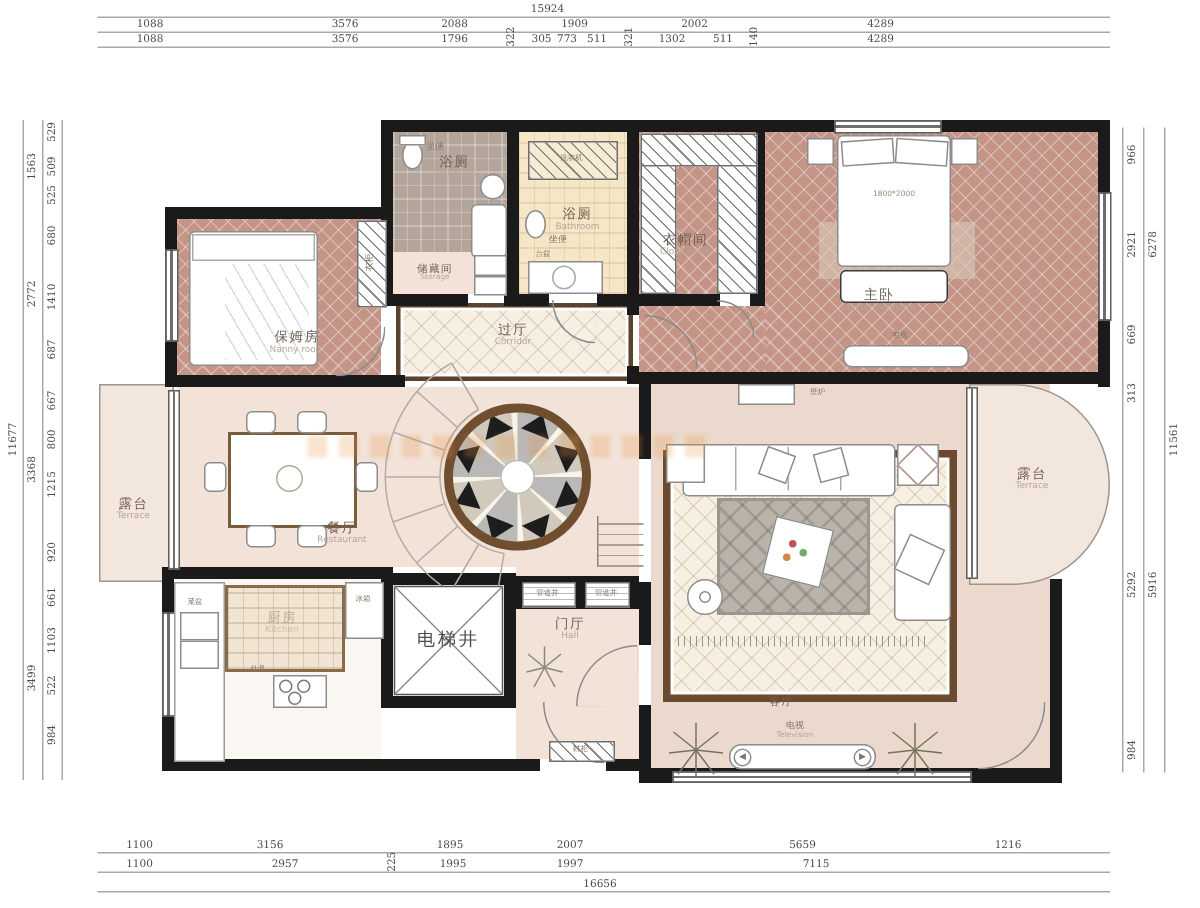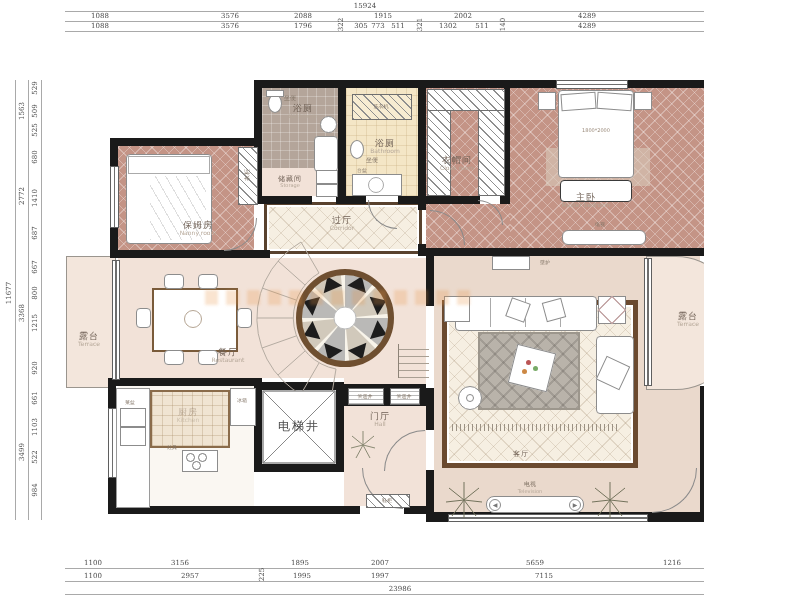--- a/index.html
+++ b/index.html
@@ -1,16 +1,16 @@
 <!DOCTYPE html>
 <html><head>
 <meta charset="utf-8">
 <style>
   html,body{margin:0;padding:0;background:#fff;}
-  #stage{position:relative;width:704px;height:605px;background:#fff;overflow:hidden;
+  #stage{position:relative;width:800px;height:605px;background:#fff;overflow:hidden;
          font-family:"DejaVu Sans",sans-serif;}
   
   .dl{position:absolute;border-top:1px solid #a9a9a9;height:0;}
   .dlv{position:absolute;border-left:1px solid #a9a9a9;width:0;}
   .dim{position:absolute;font-family:"DejaVu Serif","Liberation Serif",serif;font-size:7px;
        color:#4a4a4a;transform:translateX(-50%);white-space:nowrap;font-style:normal;line-height:1;}
   .dimv{position:absolute;font-family:"DejaVu Serif","Liberation Serif",serif;font-size:7px;
        color:#4a4a4a;transform:translate(-50%,-50%) rotate(-90deg);white-space:nowrap;font-style:normal;line-height:1;}
   .dimr{transform:translateX(-50%) rotate(-90deg);}
   
@@ -78,21 +78,21 @@
   <div class="dlv" style="left:28px;top:80px;height:440px"></div>
   <div class="dlv" style="left:41px;top:80px;height:440px"></div>
   <div class="dlv" style="left:748px;top:85px;height:430px"></div>
   <div class="dlv" style="left:762px;top:85px;height:430px"></div>
   <div class="dlv" style="left:776px;top:85px;height:430px"></div>
 
   <i class="dim" style="left:365px;top:3px">15924</i>
   <i class="dim" style="left:100px;top:13px">1088</i>
   <i class="dim" style="left:230px;top:13px">3576</i>
   <i class="dim" style="left:303px;top:13px">2088</i>
-  <i class="dim" style="left:383px;top:13px">1915</i>
+  <i class="dim" style="left:383px;top:13px">1909</i>
   <i class="dim" style="left:463px;top:13px">2002</i>
   <i class="dim" style="left:587px;top:13px">4289</i>
   <i class="dim" style="left:100px;top:23px">1088</i>
   <i class="dim" style="left:230px;top:23px">3576</i>
   <i class="dim" style="left:303px;top:23px">1796</i>
   <i class="dim dimr" style="left:341px;top:21px">322</i>
   <i class="dim" style="left:361px;top:23px">305</i>
   <i class="dim" style="left:378px;top:23px">773</i>
   <i class="dim" style="left:398px;top:23px">511</i>
   <i class="dim dimr" style="left:420px;top:21px">321</i>
@@ -106,21 +106,21 @@
   <i class="dim" style="left:300px;top:560px">1895</i>
   <i class="dim" style="left:380px;top:560px">2007</i>
   <i class="dim" style="left:535px;top:560px">5659</i>
   <i class="dim" style="left:672px;top:560px">1216</i>
   <i class="dim" style="left:93px;top:573px">1100</i>
   <i class="dim" style="left:190px;top:573px">2957</i>
   <i class="dim dimr" style="left:262px;top:571px">225</i>
   <i class="dim" style="left:302px;top:573px">1995</i>
   <i class="dim" style="left:380px;top:573px">1997</i>
   <i class="dim" style="left:544px;top:573px">7115</i>
-  <i class="dim" style="left:400px;top:586px">23986</i>
+  <i class="dim" style="left:400px;top:586px">16656</i>
 
   <i class="dimv" style="left:35px;top:88px">529</i>
   <i class="dimv" style="left:35px;top:111px">509</i>
   <i class="dimv" style="left:35px;top:130px">525</i>
   <i class="dimv" style="left:35px;top:157px">680</i>
   <i class="dimv" style="left:35px;top:198px">1410</i>
   <i class="dimv" style="left:35px;top:233px">687</i>
   <i class="dimv" style="left:35px;top:267px">667</i>
   <i class="dimv" style="left:35px;top:293px">800</i>
   <i class="dimv" style="left:35px;top:323px">1215</i>
@@ -425,21 +425,21 @@
     <span class="zh">厨房</span>
     <span class="en">Kitchen</span>
   </div>
   <div class="rl big" style="left:299px;top:427px">
     <span class="zh">电梯井</span>
   </div>
   <div class="rl" style="left:380px;top:420px">
     <span class="zh">门厅</span>
     <span class="en">Hall</span>
   </div>
-  <div class="rl" style="left:521px;top:454px">
+  <div class="rl" style="left:521px;top:468px">
     <span class="zh" style="font-size:7px">客厅</span>
   </div>
   <div class="rl" style="left:89px;top:340px">
     <span class="zh">露台</span>
     <span class="en">Terrace</span>
   </div>
   <div class="rl" style="left:688px;top:320px">
     <span class="zh">露台</span>
     <span class="en">Terrace</span>
   </div>

